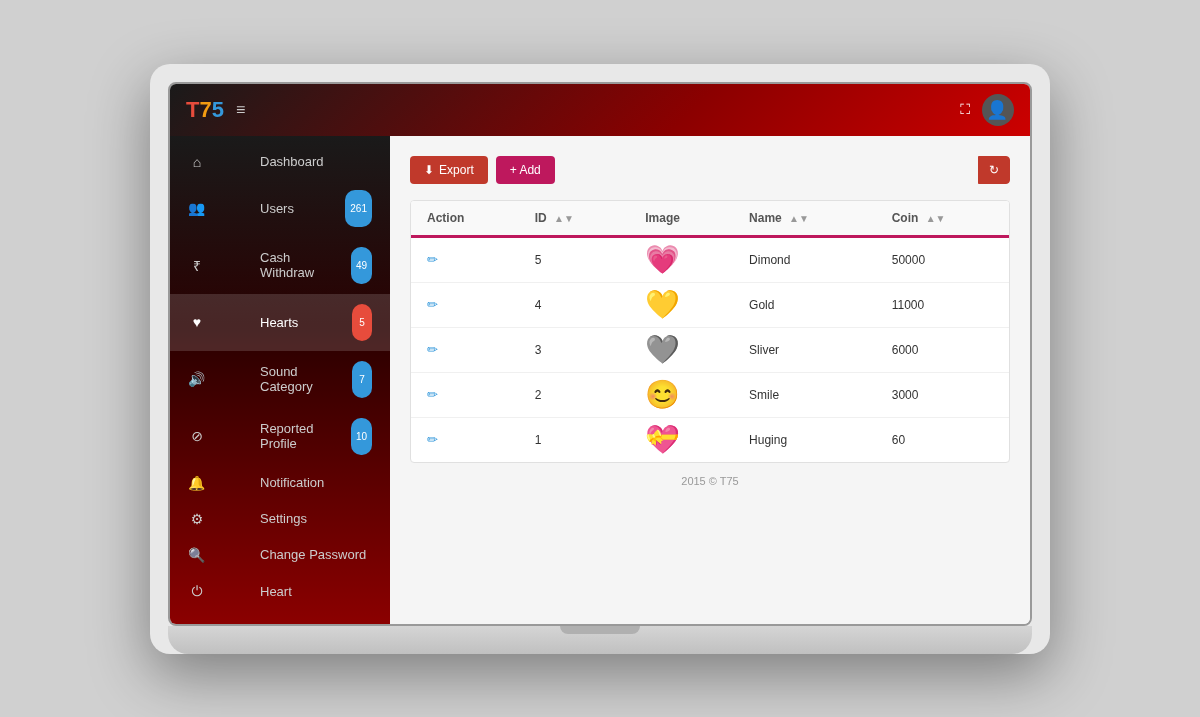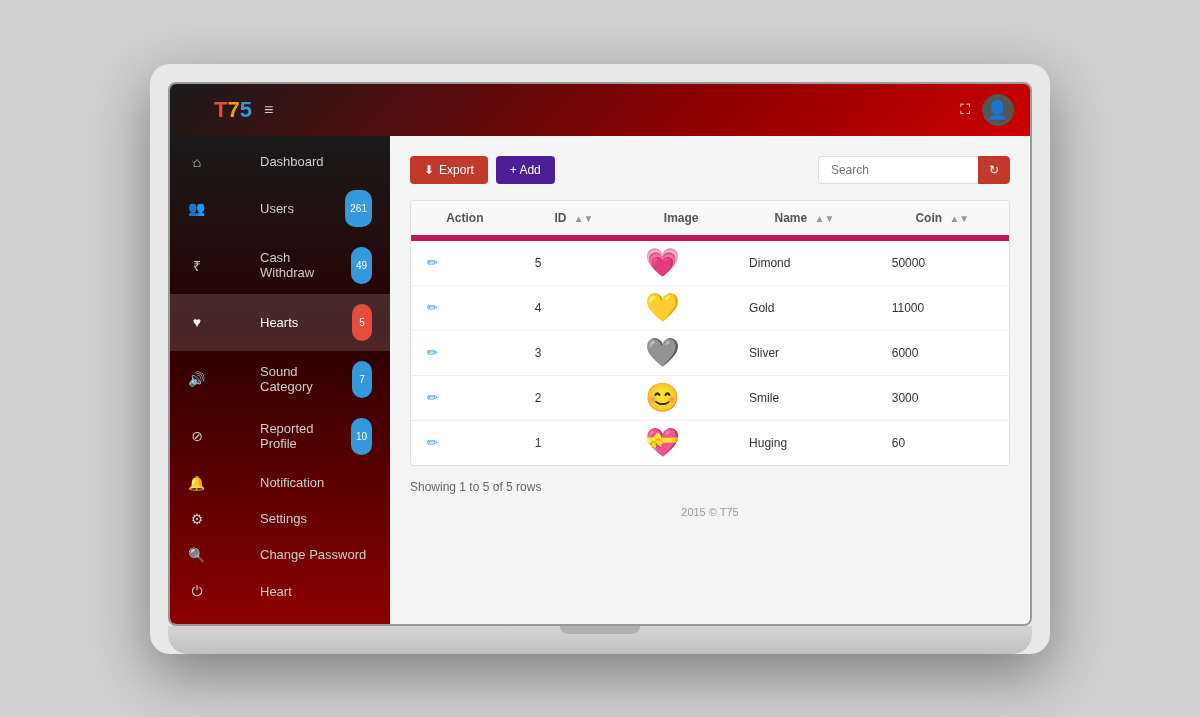--- a/index.html
+++ b/index.html
@@ -58,21 +58,20 @@
       justify-content: space-between;
       padding: 0 16px;
       height: 52px;
       flex-shrink: 0;
     }
 
     .header-left {
       display: flex;
       align-items: center;
       gap: 12px;
-      margin-left: 28px;
     }
 
     .logo {
       font-size: 22px;
       font-weight: bold;
     }
     .logo-t { color: #e74c3c; }
     .logo-7 { color: #f39c12; }
     .logo-5 { color: #3498db; }
 
@@ -193,21 +192,21 @@
       padding: 7px 14px;
       border-radius: 4px;
       font-size: 12px;
       cursor: pointer;
       display: flex;
       align-items: center;
       gap: 5px;
     }
 
     .btn-add {
-      background: #4c1d95;
+      background: #be185d;
       color: #fff;
       border: none;
       padding: 7px 14px;
       border-radius: 4px;
       font-size: 12px;
       cursor: pointer;
       display: flex;
       align-items: center;
       gap: 5px;
     }
@@ -251,25 +250,25 @@
       width: 100%;
       border-collapse: collapse;
     }
 
     thead tr {
       background: #f9f9f9;
     }
 
     th {
       padding: 10px 16px;
-      text-align: center;
+      text-align: left;
       font-size: 12px;
       font-weight: 600;
       color: #555;
-      border-bottom: 6px solid #be185d;
+      border-bottom: 3px solid #be185d;
     }
 
     td {
       padding: 8px 16px;
       font-size: 12px;
       color: #333;
       border-bottom: 1px solid #f0f0f0;
       vertical-align: middle;
     }
 
@@ -398,21 +397,20 @@
 
           <div class="toolbar">
             <button class="btn-export">
               <span>⬇</span>
               <span>Export</span>
             </button>
             <button class="btn-add">
               <span>+ Add</span>
             </button>
             <div class="search-wrapper">
-              <input class="search-input" type="text" placeholder="Search" style="">
               <button class="search-btn">
                 <span>↻</span>
               </button>
             </div>
           </div>
 
           <div class="table-container">
             <table>
               <thead>
                 <tr>
@@ -476,21 +474,20 @@
       <td>
         <span class="heart-icon">💝</span>
       </td>
       <td>Huging</td>
       <td>60</td>
     </tr>
                 </tbody>
             </table>
           </div>
 
-          <div class="showing-text">Showing 1 to 5 of 5 rows</div>
 
           <div class="footer-text">2015 © T75</div>
 
         </div>
       </div>
     </div>
   </div>
   <div class="laptop-base"></div>
 </div>
 

